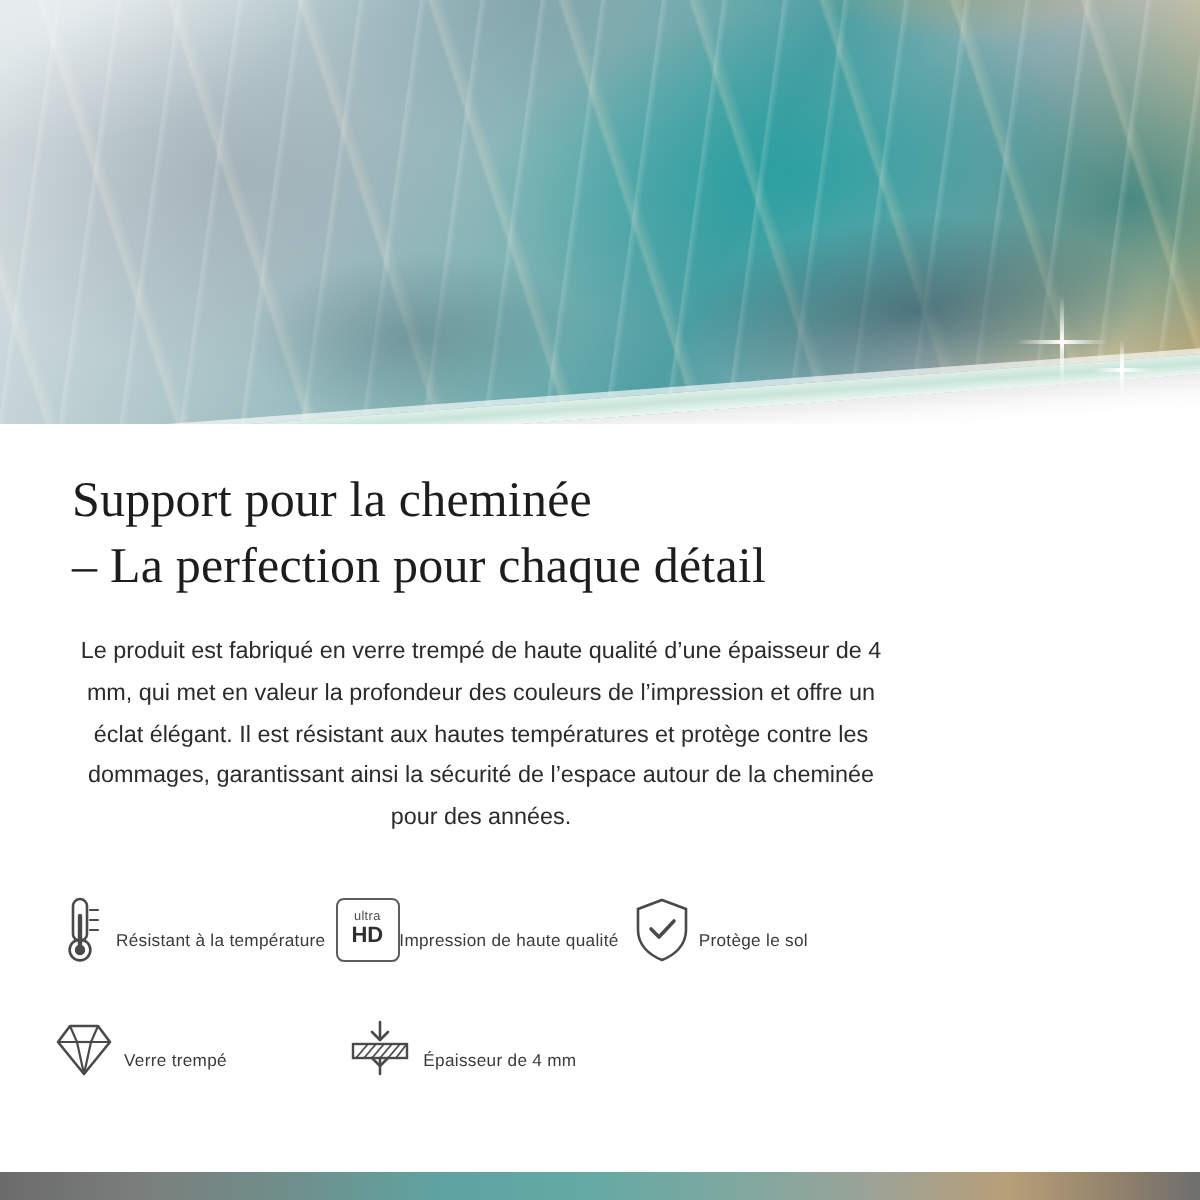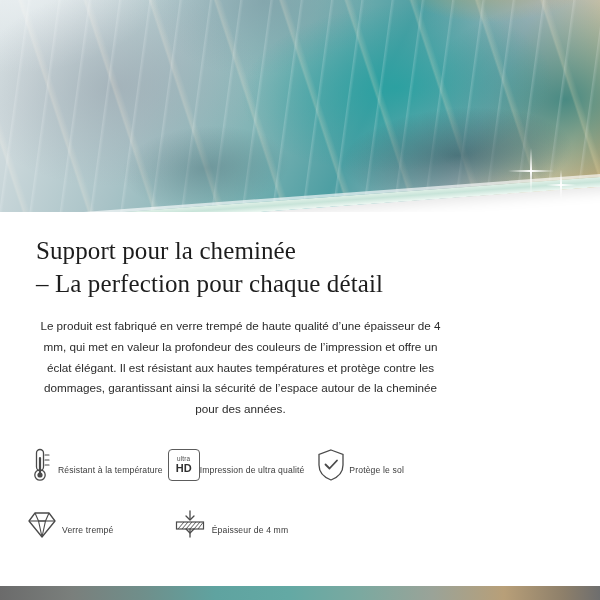--- a/index.html
+++ b/index.html
@@ -249,21 +249,21 @@
       <div class="feature-label">Résistant à la température</div>
     </div>
 
     <div class="feature">
       <div class="feature-icon">
         <div class="ultrahd">
           <span class="u1">ultra</span>
           <span class="u2">HD</span>
         </div>
       </div>
-      <div class="feature-label">Impression de ultra qualité</div>
+      <div class="feature-label">Impression de haute qualité</div>
     </div>
 
     <div class="feature">
       <div class="feature-icon">
         <svg width="36" height="40" viewBox="0 0 36 40" fill="none">
           <path d="M18 5 L30 9.5 V20 C30 27.5 24.5 32.5 18 35 C11.5 32.5 6 27.5 6 20 V9.5 Z" stroke="#4a4a4a" stroke-width="1.3" fill="none"></path>
           <path d="M12.5 19.5 L16.5 23.5 L24 15.5" stroke="#4a4a4a" stroke-width="1.8" stroke-linecap="round" stroke-linejoin="round" fill="none"></path>
         </svg>
       </div>
       <div class="feature-label">Protège le sol</div>

